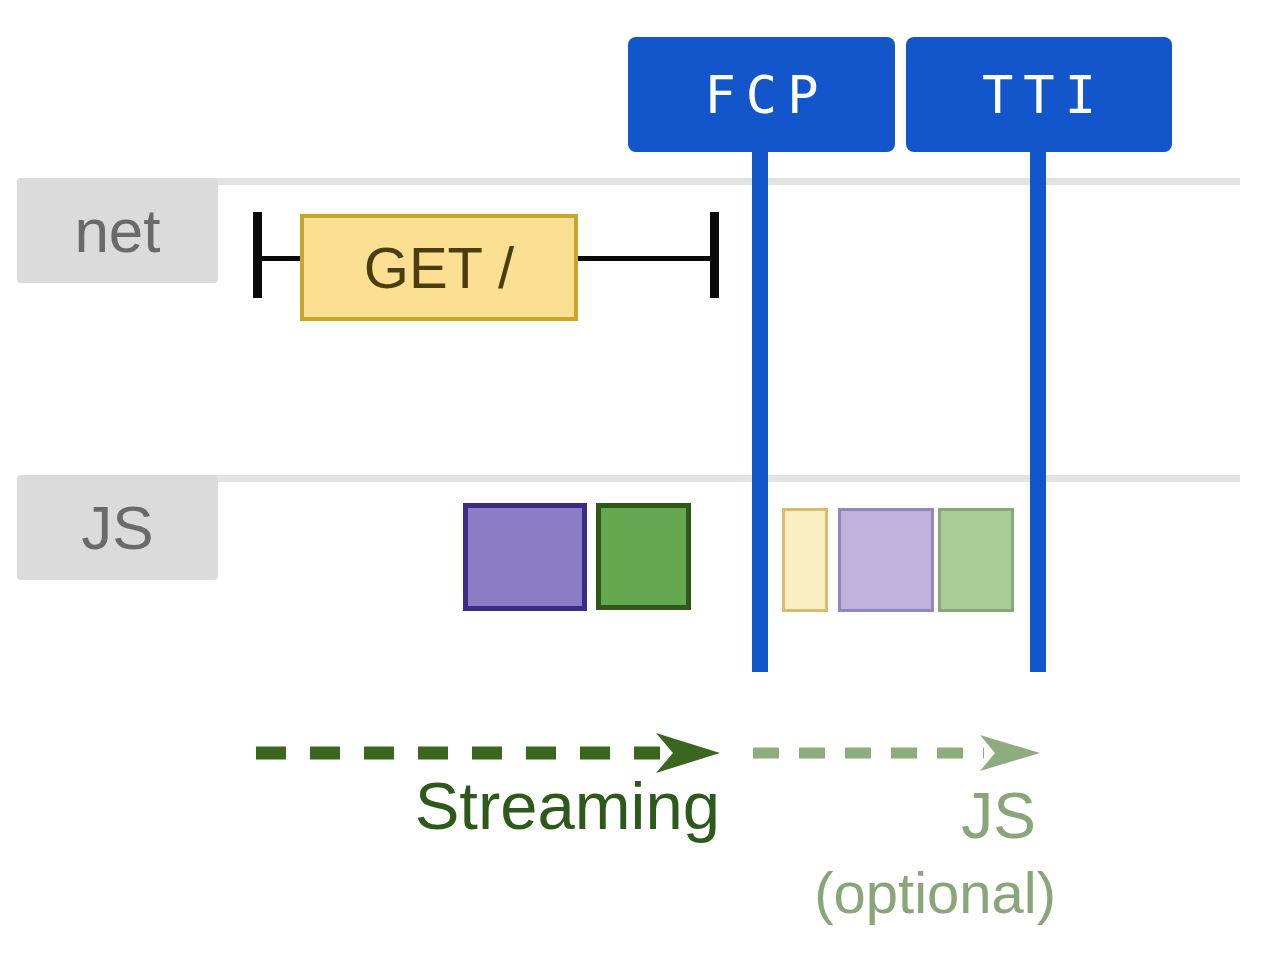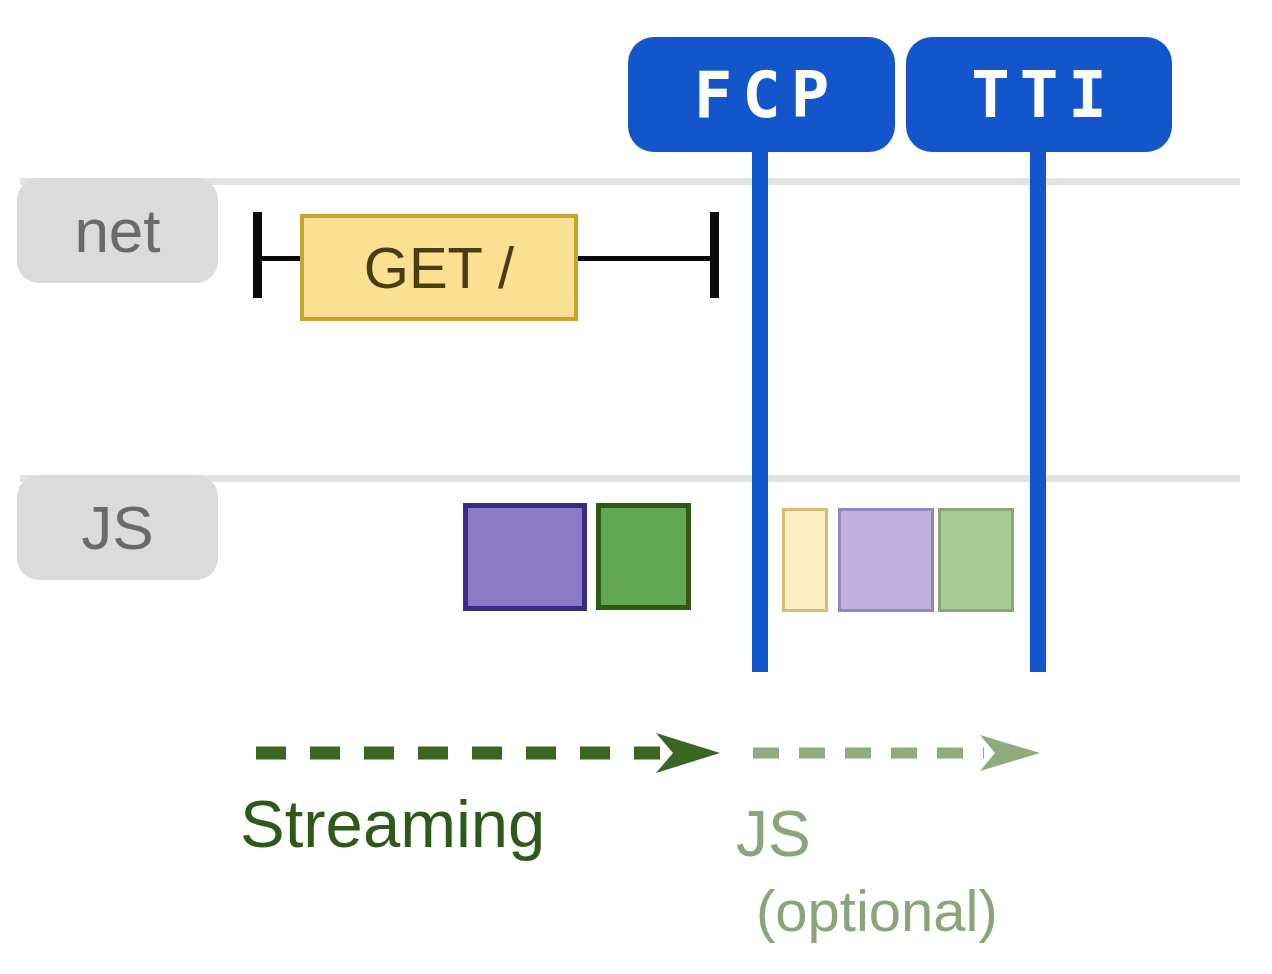--- a/index.html
+++ b/index.html
@@ -24,21 +24,21 @@
   #net-lane-line { top: 178px; }
   #js-lane-line  { top: 475px; }
 
   
   .lane-tab {
     position: absolute;
     left: 17px;
     width: 201px;
     height: 105px;
     background: var(--tabBg, #dbdbdb);
-    border-radius: 22px;
+    border-radius: 4px;
     z-index: 2;
     display: flex;
     align-items: center;
     justify-content: center;
     color: var(--tabText, #6a6a6a);
     font-size: 62px;
     line-height: 1;
   }
   #net-tab { top: 178px; }
   #js-tab  { top: 475px; }
@@ -102,47 +102,46 @@
   }
   #fcp-line { left: 752px; }
   #tti-line { left: 1030px; }
 
   
   .marker-badge {
     position: absolute;
     top: 37px;
     height: 115px;
     background: var(--blue, #1356cc);
-    border-radius: 26px;
+    border-radius: 8px;
     z-index: 7;
     display: flex;
     align-items: center;
     justify-content: center;
     color: #ffffff;
     font-family: "DejaVu Sans Mono", monospace;
-    font-weight: bold;
-    font-size: 64px;
+    font-weight: normal;
+    font-size: 52px;
     letter-spacing: 10px;
     text-indent: 10px;
     line-height: 1;
   }
   #fcp-badge { left: 628px; width: 267px; }
   #tti-badge { left: 906px; width: 266px; }
 
   
   .phase-arrow { position: absolute; z-index: 5; }
   #streaming-arrow { left: 250px; top: 732px; }
   #js-arrow        { left: 748px; top: 732px; }
 
   .phase-label {
     position: absolute;
-    text-align: left;
+    text-align: right;
     line-height: 1;
     z-index: 5;
-    margin-top: 18px;
   }
   #streaming-label { left: 240px; top: 772px; width: 480px;
     font-size: 67px; color: var(--streamText, #2d5a1b); }
   #js-label { left: 736px; top: 784px; width: 300px;
     font-size: 64px; color: var(--optionalText, #8aa57a); }
   #js-sublabel { left: 756px; top: 864px; width: 300px;
     font-size: 58px; color: var(--optionalText, #8aa57a); }
 </style>
 </head>
 <body>

